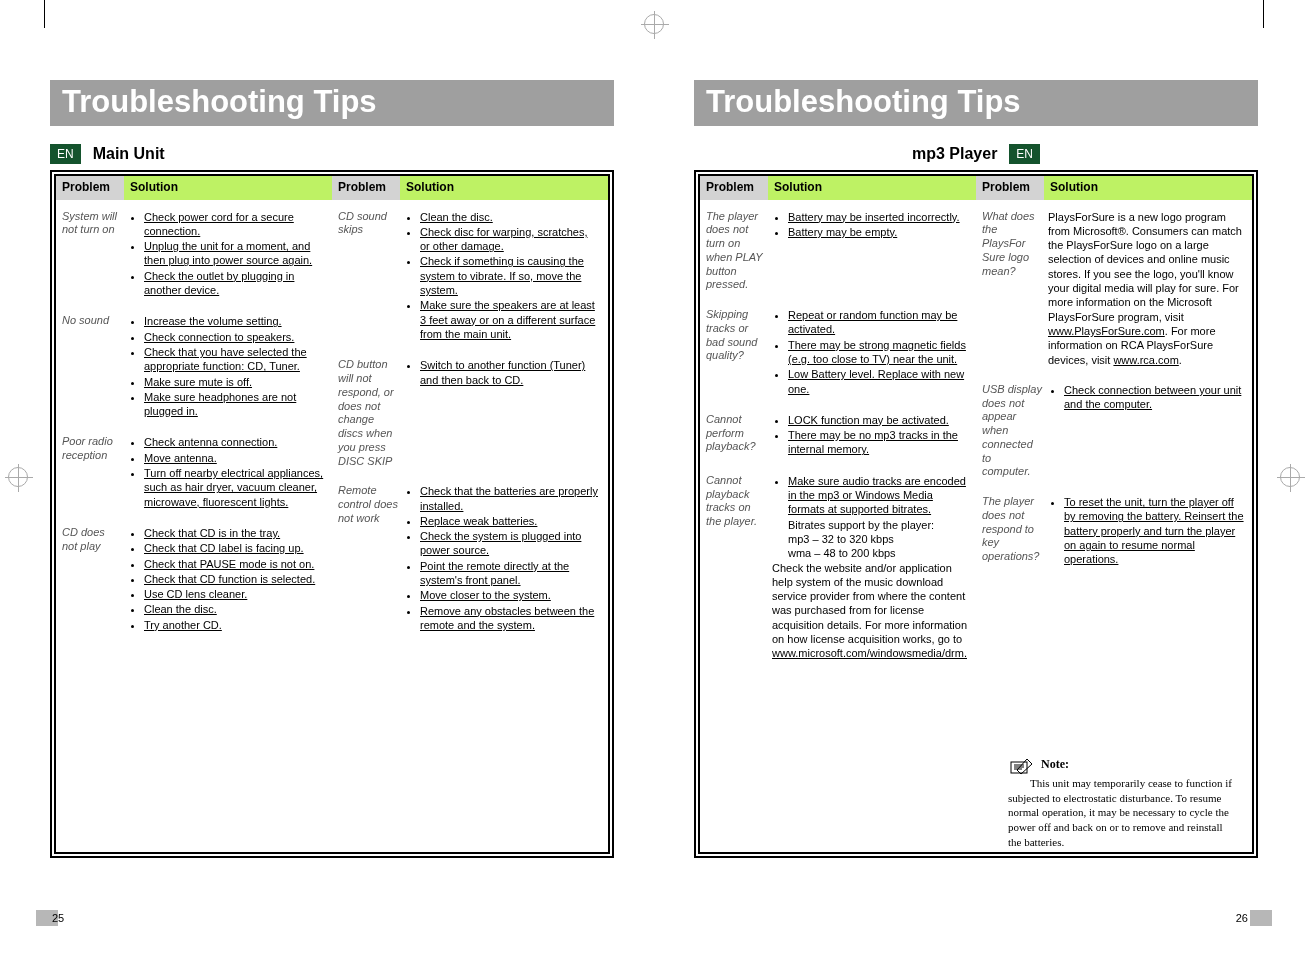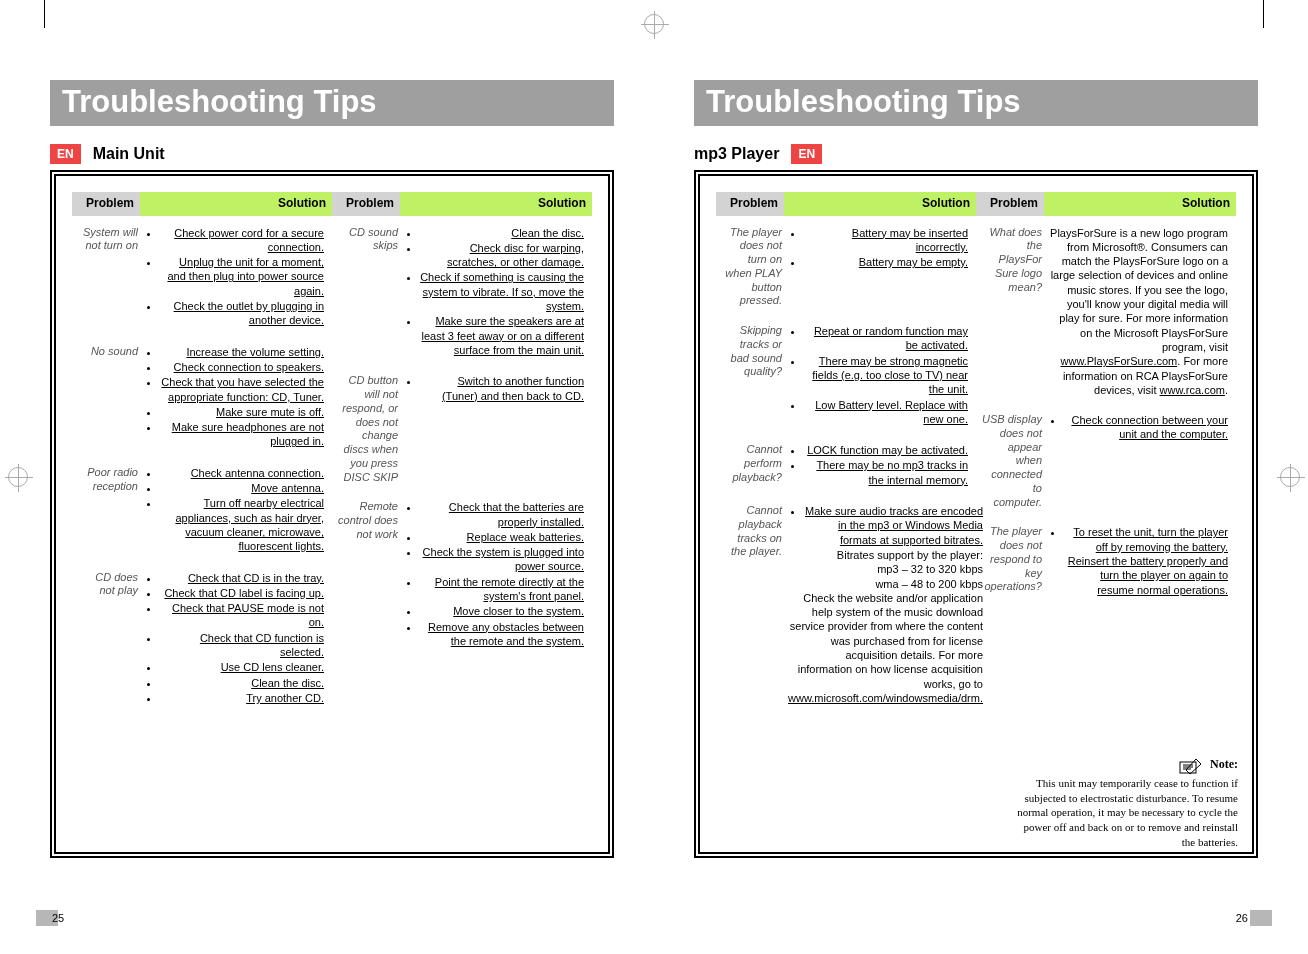--- a/index.html
+++ b/index.html
@@ -27,42 +27,41 @@
   .title-band {
     background: #9f9f9f;
     color: #fff;
     font-weight: 900;
     font-size: 31px;
     padding: 4px 12px 6px;
     margin-bottom: 18px;
     font-family: Arial, Helvetica, sans-serif;
   }
   .subhead-row { display: flex; align-items: center; gap: 12px; margin-bottom: 6px; }
-  .subhead-row.right { justify-content: flex-start; }
+  .subhead-row.right { justify-content: center; }
   .lang-tag {
-    background: #ef4444;
+    background: #14532d;
     color: #fff;
-    font-weight: bold;
+    font-weight: normal;
     font-size: 12px;
     padding: 3px 7px;
   }
   .subhead {
     font-weight: bold;
     font-size: 16px;
   }
   .tbl-wrap {
     border: 3px solid #000;
     border-left: 6px double #000;
     border-right: 6px double #000;
     border-top: 6px double #000;
     border-bottom: 6px double #000;
-    padding: 16px;
+    padding: 0;
     height: 688px;
     overflow: hidden;
-    text-align: right;
   }
   .tbl {
     display: flex;
     height: 100%;
   }
   .col {
     padding: 8px 6px 8px 6px;
     font-size: 11px;
     line-height: 1.3;
   }

